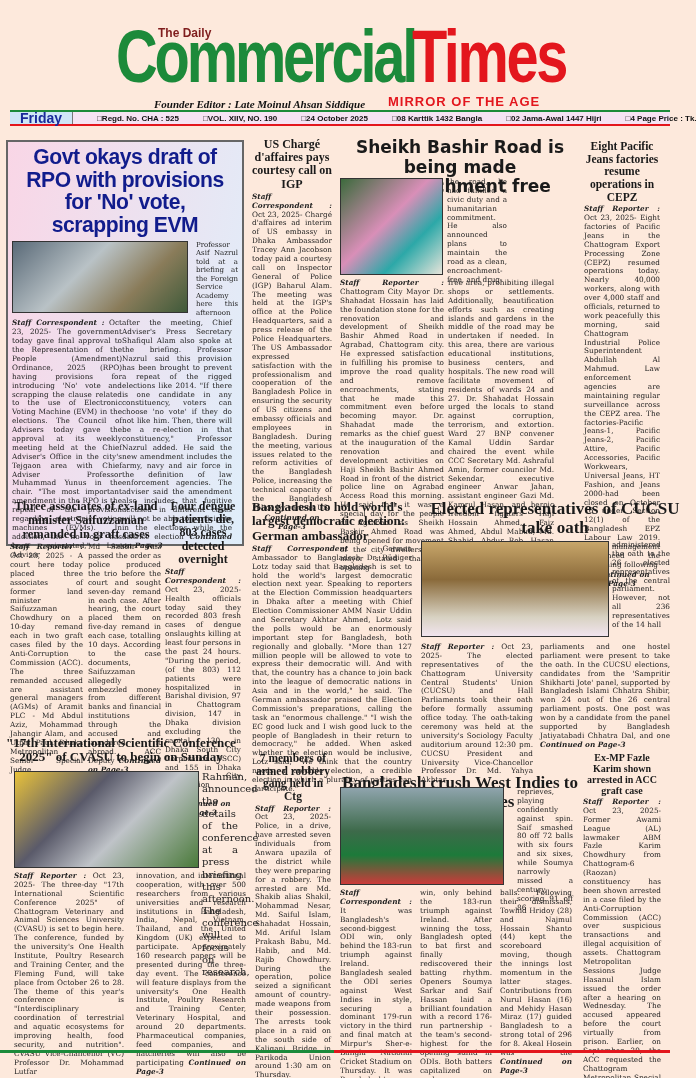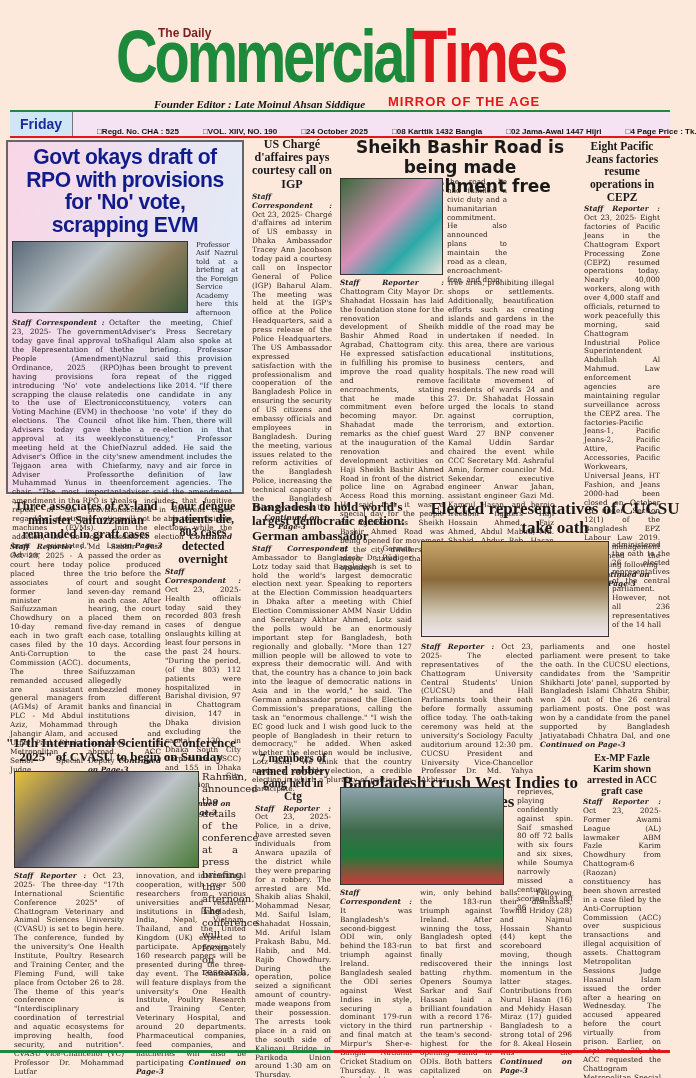--- a/index.html
+++ b/index.html
@@ -5,26 +5,26 @@
 *{box-sizing:border-box;margin:0;padding:0}
 html,body{width:696px;height:1078px;background:#fde9dc;overflow:hidden}
 body{position:relative;font-family:"DejaVu Serif",serif;color:#222}
 .abs{position:absolute}
 .masthead{left:0;top:0;width:696px;height:148px}
 .the-daily{left:158px;top:26px;font:bold 12px "Liberation Sans",sans-serif;color:#7f1d1d}
 .brand-green{left:116px;top:20px;font:bold 74px "Liberation Sans",sans-serif;color:#1c8a3a;letter-spacing:-4px;transform:scaleX(0.78);transform-origin:left top;line-height:1}
 .brand-red{left:412px;top:20px;font:bold 74px "Liberation Sans",sans-serif;color:#e3161d;letter-spacing:-3px;transform:scaleX(0.78);transform-origin:left top;line-height:1}
 .founder{left:154px;top:98px;font:italic bold 11px "Liberation Serif",serif;color:#111}
 .mirror{left:388px;top:94px;font:bold 13px "Liberation Sans",sans-serif;color:#e3161d;letter-spacing:1px}
-.infobar{left:10px;top:110px;width:660px;height:28px;border-top:2px solid #1c8a3a;border-bottom:2px solid #e3161d;background:#f5e3f3;display:flex;align-items:flex-end}
+.infobar{left:10px;top:110px;width:660px;height:16px;border-top:2px solid #1c8a3a;border-bottom:2px solid #e3161d;background:#f5e3f3;display:flex;align-items:center}
 .day{background:#cfe6f7;color:#1a2a9a;font:bold 14px "Liberation Sans",sans-serif;padding:0 10px;height:100%;display:flex;align-items:center;border-right:1px solid #777}
 .infoitem{font:bold 8px "Liberation Sans",sans-serif;margin-left:24px;color:#111;white-space:nowrap}
 .infoitem::before{content:"\25A1 ";font-weight:normal}
 .box{border:2px solid #666;}
-.lead{left:6px;top:140px;width:238px;height:354px;background:linear-gradient(100deg,#f9d6e6,#dfeefa);padding:4px}
+.lead{left:6px;top:140px;width:238px;height:406px;background:linear-gradient(100deg,#f9d6e6,#dfeefa);padding:4px}
 .lead h1{font:bold 22px "Liberation Sans",sans-serif;color:#111c8c;text-align:center;line-height:1.03;letter-spacing:-0.5px;transform:scaleX(0.96)}
 .photo{background:linear-gradient(135deg,#5a6a78,#b9c2c6 40%,#8a7c5a 70%,#3f5a3a);border:1px solid #333}
 .txt{font-size:7.3px;line-height:1.22;text-align:justify;color:#222}
 .txt b.by{font-style:italic}
 .cont{font-style:italic;font-weight:bold;font-size:7.3px}
 .hd{font-family:"Liberation Serif",serif;font-weight:bold;text-align:center;color:#1a1a1a;line-height:1.1}
 .col{position:absolute}
 .rule-green{height:3px;background:#1c8a3a}
 .rule-red{height:3px;background:#e3161d}
 </style>

